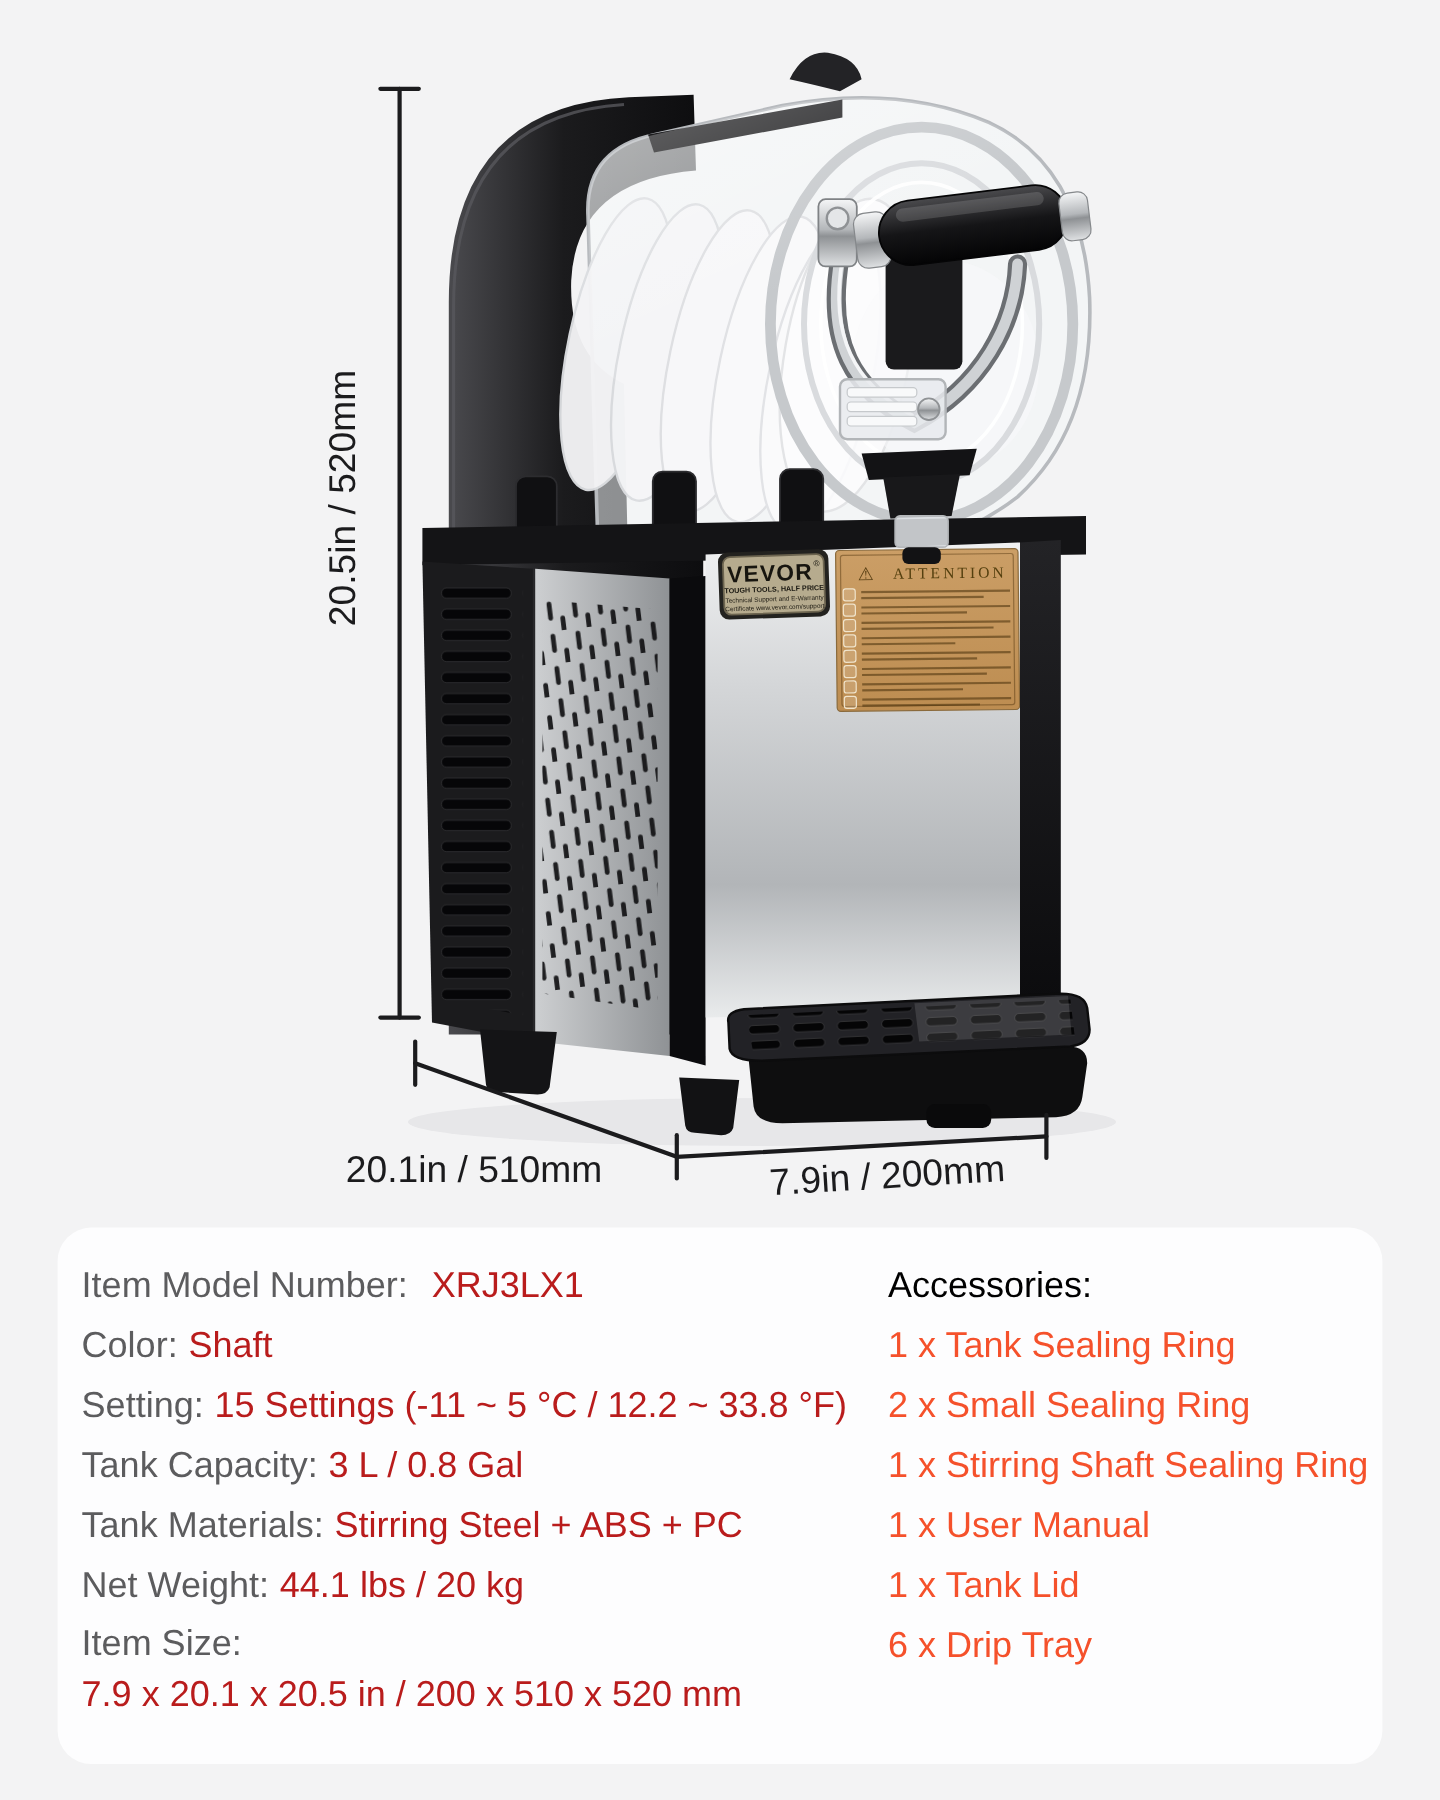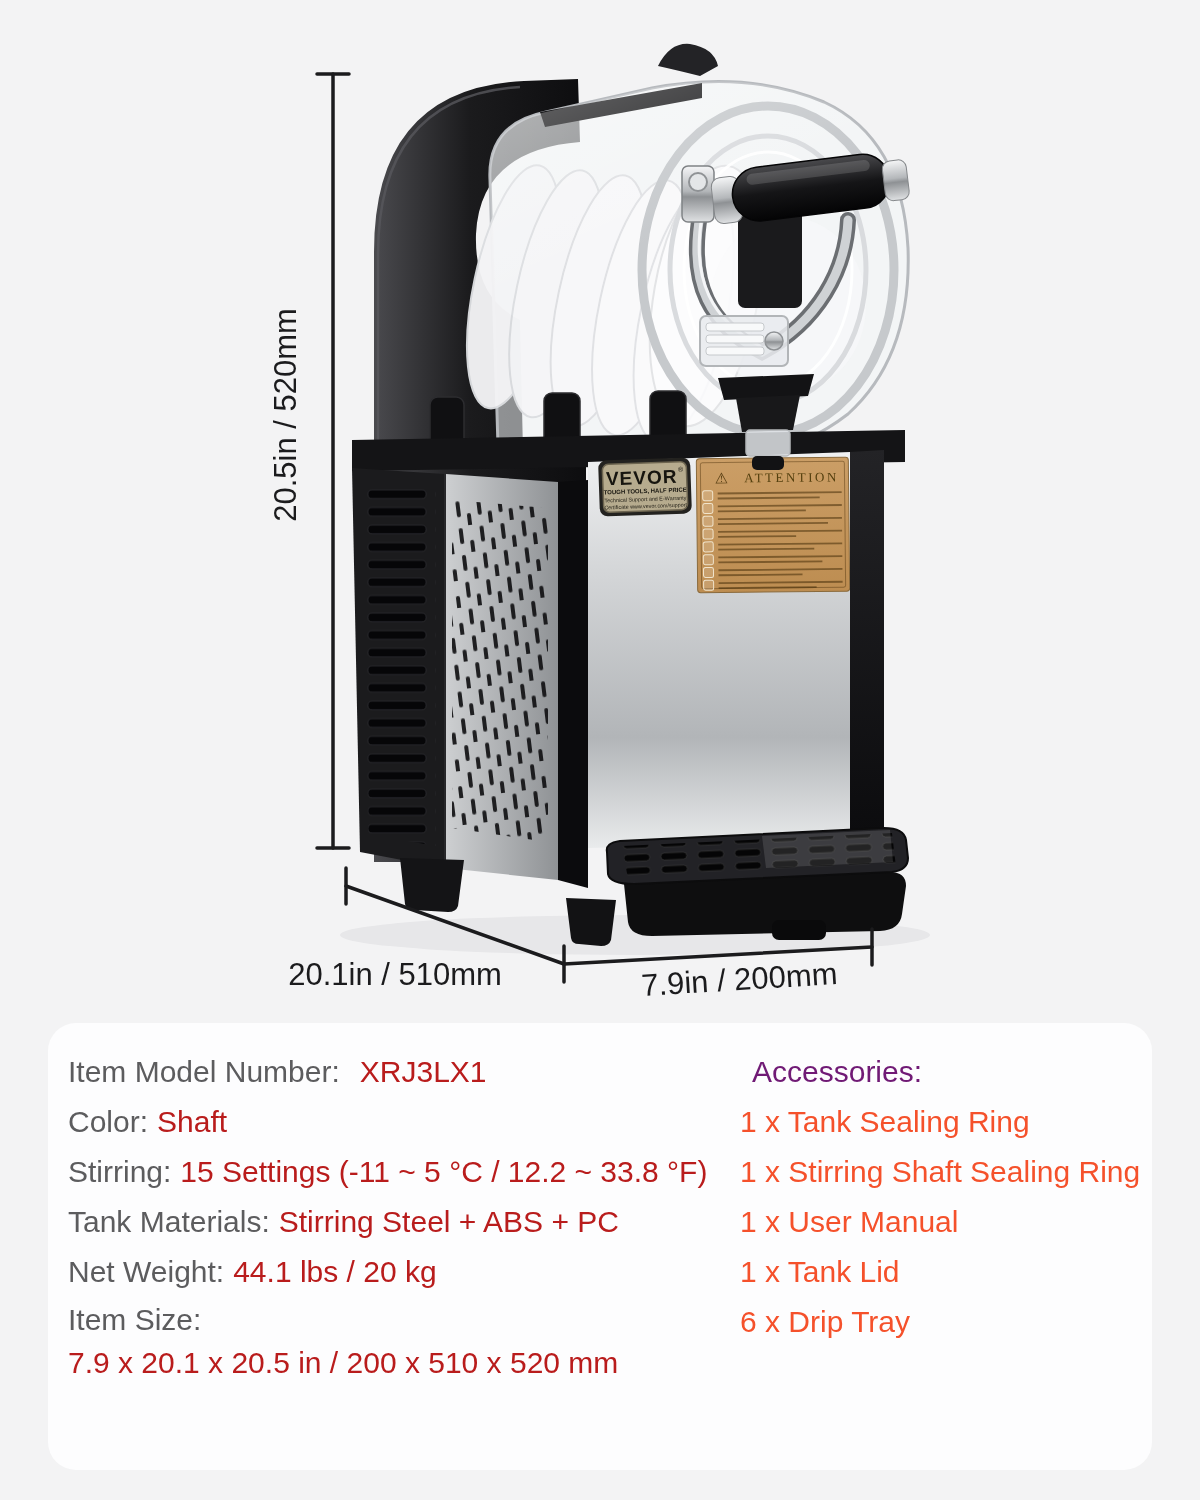--- a/index.html
+++ b/index.html
@@ -17,21 +17,21 @@
     background:#fdfdfe;border-radius:28px;
   }
   .col-left{position:absolute;left:20px;top:24px;width:660px;}
   .col-right{position:absolute;left:692px;top:24px;width:400px;}
   .srow{height:50px;display:flex;align-items:center;white-space:nowrap;font-size:30px;}
   .srow.tight{height:46px;}
   .srow.wrapline{height:40px;}
   .lbl{color:#5c5c5e;}
   .val{color:#b91c1c;margin-left:9px;}
   .val.widegap{margin-left:20px;}
-  .acc-title{color:#701a75;margin-left:12px;}
+  .acc-title{color:#000000;}
   .acc-item{color:#f5512b;}
 </style>
 </head>
 <body>
 
 <div class="stage">
 
   <svg class="machine-svg" width="1200" height="1010" viewBox="0 0 1200 1010">
     <defs>
       <linearGradient id="gTower" x1="0" y1="0" x2="1" y2="0">
@@ -258,22 +258,26 @@
     <div class="col-left">
       <div class="srow">
         <span class="lbl">Item Model Number:</span>
         <span class="val widegap">XRJ3LX1</span>
       </div>
       <div class="srow">
         <span class="lbl">Color:</span>
         <span class="val">Shaft</span>
       </div>
       <div class="srow">
-        <span class="lbl">Stirring:</span>
+        <span class="lbl">Setting:</span>
         <span class="val">15 Settings (-11 ~ 5 °C / 12.2 ~ 33.8 °F)</span>
+      </div>
+      <div class="srow">
+        <span class="lbl">Tank Capacity:</span>
+        <span class="val">3 L / 0.8 Gal</span>
       </div>
       <div class="srow">
         <span class="lbl">Tank Materials:</span>
         <span class="val">Stirring Steel + ABS + PC</span>
       </div>
       <div class="srow">
         <span class="lbl">Net Weight:</span>
         <span class="val">44.1 lbs / 20 kg</span>
       </div>
       <div class="srow tight">
@@ -285,20 +289,23 @@
     </div>
 
     <div class="col-right">
       <div class="srow">
         <span class="acc-title">Accessories:</span>
       </div>
       <div class="srow">
         <span class="acc-item">1 x Tank Sealing Ring</span>
       </div>
       <div class="srow">
+        <span class="acc-item">2 x Small Sealing Ring</span>
+      </div>
+      <div class="srow">
         <span class="acc-item">1 x Stirring Shaft Sealing Ring</span>
       </div>
       <div class="srow">
         <span class="acc-item">1 x User Manual</span>
       </div>
       <div class="srow">
         <span class="acc-item">1 x Tank Lid</span>
       </div>
       <div class="srow">
         <span class="acc-item">6 x Drip Tray</span>

